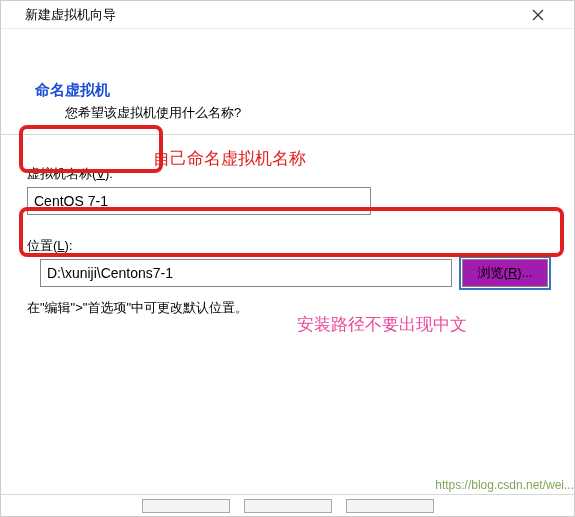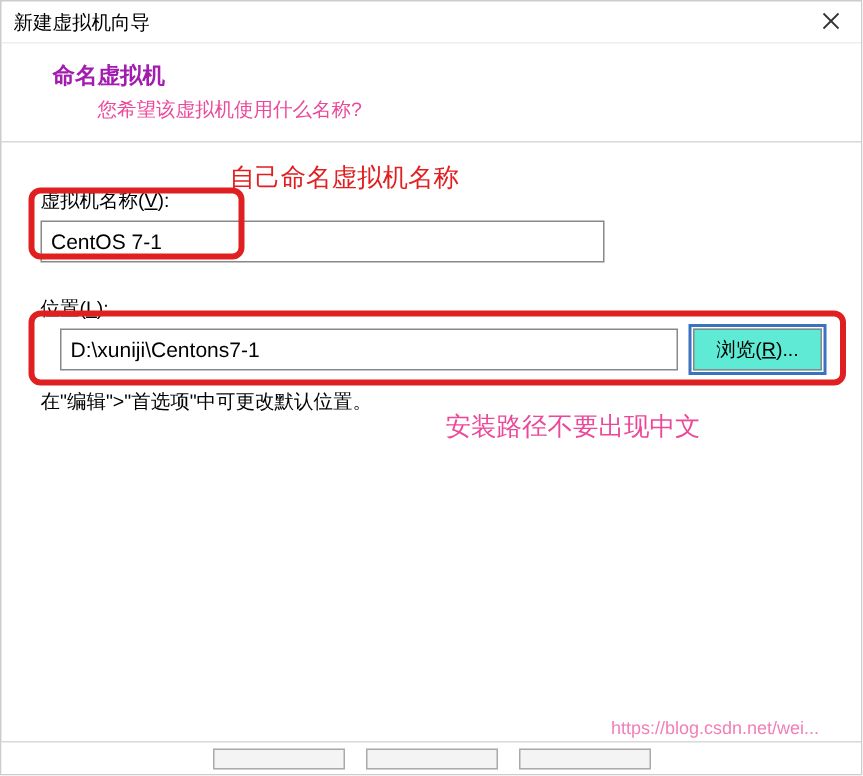--- a/index.html
+++ b/index.html
@@ -15,22 +15,22 @@
     .dialog {
       border: 1px solid #ccc;
       width: 575px;
       height: 517px;
       background: #fff;
       position: relative;
     }
     .titlebar {
       display: flex;
       justify-content: space-between;
-      align-items: flex-end;
-      padding: 4px 8px;
+      align-items: center;
+      padding: 4px 24px;
       height: 28px;
       border-bottom: 1px solid #eee;
       gap: 30px;
     }
     .titlebar-title {
       font-size: 13px;
       color: #000;
     }
     .close-btn {
       width: 24px;
@@ -41,26 +41,27 @@
       cursor: pointer;
       font-size: 14px;
     }
     .close-btn svg { width: 12px; height: 12px; stroke: #333; stroke-width: 1.2; }
     .header-block {
       padding: 12px 18px 12px 34px;
     }
     .header-title {
       font-size: 15px;
       font-weight: bold;
-      color: #a21caf;
+      color: #1d4ed8;
       margin-bottom: 4px;
+      margin-top: 40px;
     }
     .header-sub {
       font-size: 13px;
-      color: #ec4899;
+      color: #000000;
       padding-left: 30px;
     }
     .body {
       border-top: 1px solid #d8d8d8;
       padding: 22px 26px 10px 26px;
       position: relative;
     }
     .annot1 {
       position: absolute;
       left: 152px;
@@ -83,27 +84,27 @@
     }
     .text-input {
       height: 28px;
       padding: 3px 6px;
       font-size: 14px;
       border: 1px solid #888;
       background: #fff;
       color: #000;
       font-family: inherit;
     }
-    .name-input { width: 376px; }
+    .name-input { width: 344px; }
     .loc-input { width: 416px; margin-left: 13px; }
     .browse-btn {
       height: 28px;
       min-width: 86px;
       border: 1px solid #888;
-      background: #5eead4;
+      background: #a21caf;
       font-size: 13px;
       cursor: pointer;
       font-family: inherit;
       padding: 0 8px;
       outline: 2px solid #3a71c1;
       outline-offset: 1px;
     }
     .hint {
       font-size: 13px;
       color: #000;
@@ -133,23 +134,23 @@
       left: 18px;
       top: 206px;
       width: 545px;
       height: 50px;
       border: 4px solid #e02020;
       border-radius: 8px;
       pointer-events: none;
     }
     .watermark {
       position: absolute;
-      right: 28px;
+      right: 0;
       bottom: 24px;
-      color: #ec4899;
+      color: #4d7c0f;
       font-size: 12px;
       opacity: 0.7;
     }
     .watermark2 {
       position: absolute;
       right: 10px;
       bottom: 2px;
       color: #999;
       font-size: 13px;
       display: flex;

